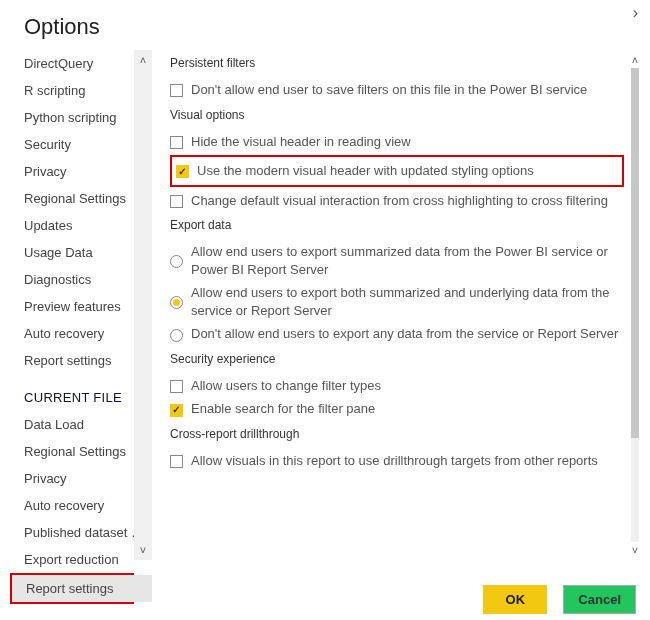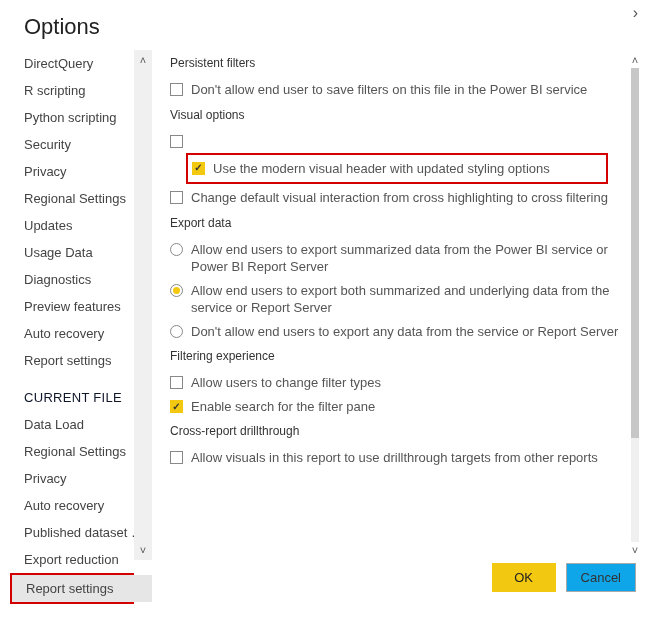--- a/index.html
+++ b/index.html
@@ -112,21 +112,21 @@
     background: #c7c7c7;
   }
   h3.section {
     font-size: 12px;
     font-weight: 400;
     color: #333;
     margin: 6px 0 8px 0;
   }
   .opt-row {
     display: flex;
-    align-items: flex-start;
+    align-items: center;
     gap: 8px;
     padding: 3px 0;
     color: #555;
     line-height: 1.35;
   }
   .opt-row .lbl { flex: 1; }
   .cbox, .radio {
     width: 13px; height: 13px;
     border: 1px solid #888;
     flex-shrink: 0;
@@ -140,35 +140,36 @@
   .cbox.checked { background: #f2c811; border-color: #f2c811; color: #333; }
   .cbox.checked::after { content: "✓"; font-weight: bold; font-size: 10px; }
   .radio { border-radius: 50%; }
   .radio.checked::after {
     content: ""; width: 7px; height: 7px; border-radius: 50%;
     background: #f2c811;
   }
   .red-box-opt {
     border: 2px solid #d40000;
     padding: 2px 4px;
-    margin: 2px 16px;
+    margin: 2px 0;
   }
   
   .footer {
     position: absolute;
-    bottom: 28px; right: 14px;
-    display: flex;
-    gap: 10px;
+    bottom: 6px; right: 14px;
+    display: flex;
+    gap: 16px;
+    font-weight: bold;
   }
   .btn {
     min-width: 64px;
     padding: 6px 14px;
     font-size: 13px;
     border: 1px solid #aaa;
-    background: #0ea5e9;
+    background: #22c55e;
     cursor: pointer;
     text-align: center;
   }
   .btn.primary {
     background: #f2c811;
     border-color: #f2c811;
     color: #222;
   }
 </style>
 </head>
@@ -216,20 +217,21 @@
 
     <h3 class="section">Persistent filters</h3>
     <div class="opt-row">
       <span class="cbox"></span>
       <span class="lbl">Don't allow end user to save filters on this file in the Power BI service</span>
     </div>
 
     <h3 class="section">Visual options</h3>
     <div class="opt-row">
       <span class="cbox"></span>
+      <span class="lbl">Hide the visual header in reading view</span>
     </div>
     <div class="red-box-opt">
       <div class="opt-row">
         <span class="cbox checked"></span>
         <span class="lbl">Use the modern visual header with updated styling options</span>
       </div>
     </div>
     <div class="opt-row">
       <span class="cbox"></span>
       <span class="lbl">Change default visual interaction from cross highlighting to cross filtering</span>
@@ -242,21 +244,21 @@
     </div>
     <div class="opt-row">
       <span class="radio checked"></span>
       <span class="lbl">Allow end users to export both summarized and underlying data from the service or Report Server</span>
     </div>
     <div class="opt-row">
       <span class="radio"></span>
       <span class="lbl">Don't allow end users to export any data from the service or Report Server</span>
     </div>
 
-    <h3 class="section">Filtering experience</h3>
+    <h3 class="section">Security experience</h3>
     <div class="opt-row">
       <span class="cbox"></span>
       <span class="lbl">Allow users to change filter types</span>
     </div>
     <div class="opt-row">
       <span class="cbox checked"></span>
       <span class="lbl">Enable search for the filter pane</span>
     </div>
 
     <h3 class="section">Cross-report drillthrough</h3>

